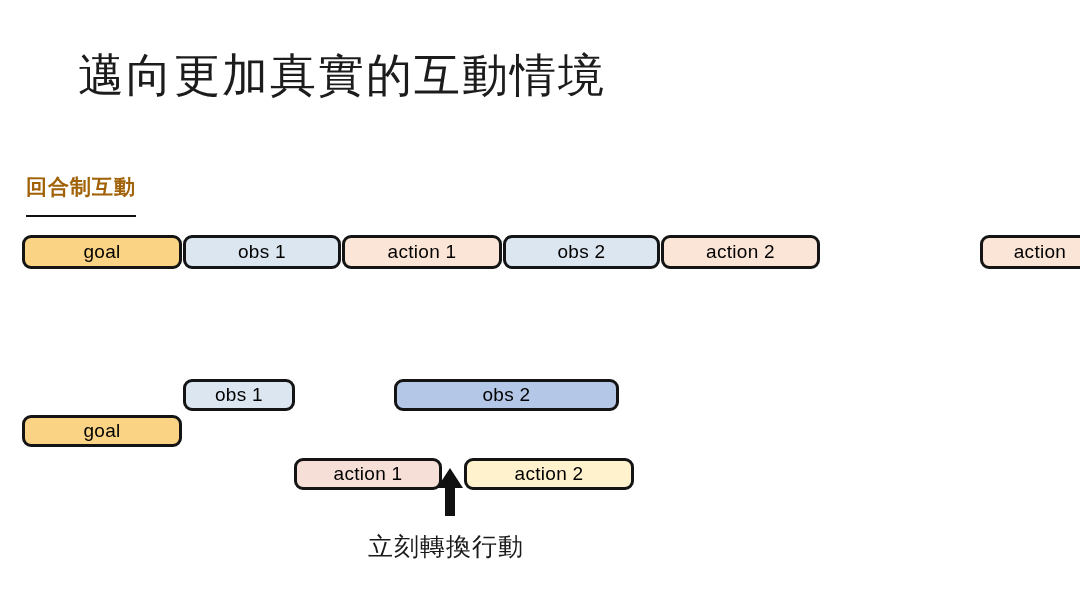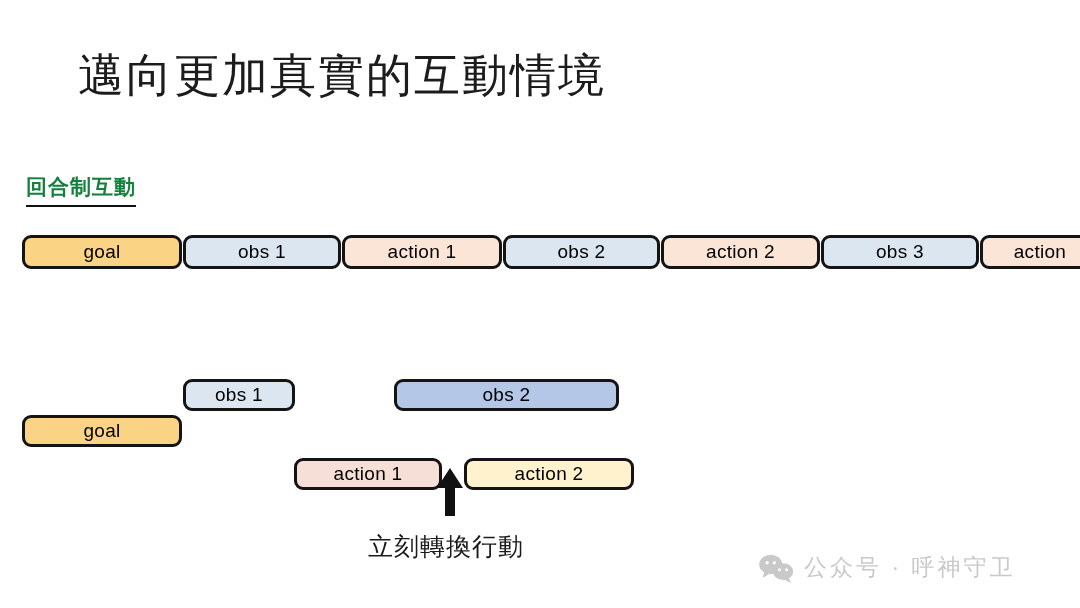--- a/index.html
+++ b/index.html
@@ -30,24 +30,24 @@
     color: #1c1c1c;
     white-space: nowrap;
     line-height: 1.2;
   }
 
   
   .section-heading {
     position: absolute;
     font-size: 21px;
     font-weight: 700;
-    color: #15803d;
+    color: #a16207;
     letter-spacing: 1px;
     white-space: nowrap;
-    padding-bottom: 5px;
+    padding-bottom: 15px;
     border-bottom: 2px solid #111111;
     line-height: 1.25;
   }
   #heading-turnbased { left: 26px; top: 174px; }
   #heading-realtime  { left: 26px; top: 310px; }
 
   
   .blk {
     position: absolute;
     box-sizing: border-box;
@@ -124,47 +124,33 @@
   <div class="slide-title">邁向更加真實的互動情境</div>
 
   <div class="section-heading" id="heading-turnbased">回合制互動</div>
 
   <div id="turn-strip">
     <div class="blk turn-blk" style="left: 22px; width: 160px; background: rgb(251, 211, 132);">goal</div>
     <div class="blk turn-blk" style="left: 183px; width: 158px; background: rgb(220, 230, 241);">obs 1</div>
     <div class="blk turn-blk" style="left: 342px; width: 160px; background: rgb(251, 229, 214);">action 1</div>
     <div class="blk turn-blk" style="left: 503px; width: 157px; background: rgb(220, 230, 241);">obs 2</div>
     <div class="blk turn-blk" style="left: 661px; width: 159px; background: rgb(251, 229, 214);">action 2</div>
-    <div class="blk turn-blk" style="left: 821px; width: 158px; background: rgb(220, 230, 241);">obs 3</div>
     <div class="blk turn-blk" style="left: 980px; width: 120px; background: rgb(251, 229, 214);">action</div>
   </div>
 
 
   <div id="rt-strip">
     <div class="blk rt-blk" style="left: 22px; top: 415px; width: 160px; background: rgb(251, 211, 132);">goal</div>
     <div class="blk rt-blk" style="left: 183px; top: 379px; width: 112px; background: rgb(220, 230, 241);">obs 1</div>
     <div class="blk rt-blk" style="left: 394px; top: 379px; width: 225px; background: rgb(180, 199, 231);">obs 2</div>
     <div class="blk rt-blk" style="left: 294px; top: 458px; width: 148px; background: rgb(246, 223, 214);">action 1</div>
     <div class="blk rt-blk" style="left: 464px; top: 458px; width: 170px; background: rgb(255, 242, 204);">action 2</div>
   </div>
 
   <svg id="switch-arrow" viewBox="0 0 30 50">
     <polygon points="15,2 28,22 20,22 20,50 10,50 10,22 2,22" fill="#111111"></polygon>
   </svg>
 
   <div class="arrow-caption">立刻轉換行動</div>
 
 
-  <div id="watermark">
-    <svg class="wechat-mark" viewBox="0 0 40 34">
-      <ellipse cx="14" cy="13" rx="13" ry="11" fill="#c9c9c9"></ellipse>
-      <polygon points="7,20 5,28 12,24" fill="#c9c9c9"></polygon>
-      <ellipse cx="28" cy="21" rx="11.5" ry="9.5" fill="#c9c9c9"></ellipse>
-      <polygon points="34,27 37,34 29,30" fill="#c9c9c9"></polygon>
-      <circle cx="10" cy="11" r="1.9" fill="#ffffff"></circle>
-      <circle cx="18" cy="11" r="1.9" fill="#ffffff"></circle>
-      <circle cx="24" cy="19" r="1.7" fill="#ffffff"></circle>
-      <circle cx="32" cy="19" r="1.7" fill="#ffffff"></circle>
-    </svg>
-    <span class="wm-text">公众号 · 呼神守卫</span>
-  </div>
 
 </div>
 
 </body></html>

